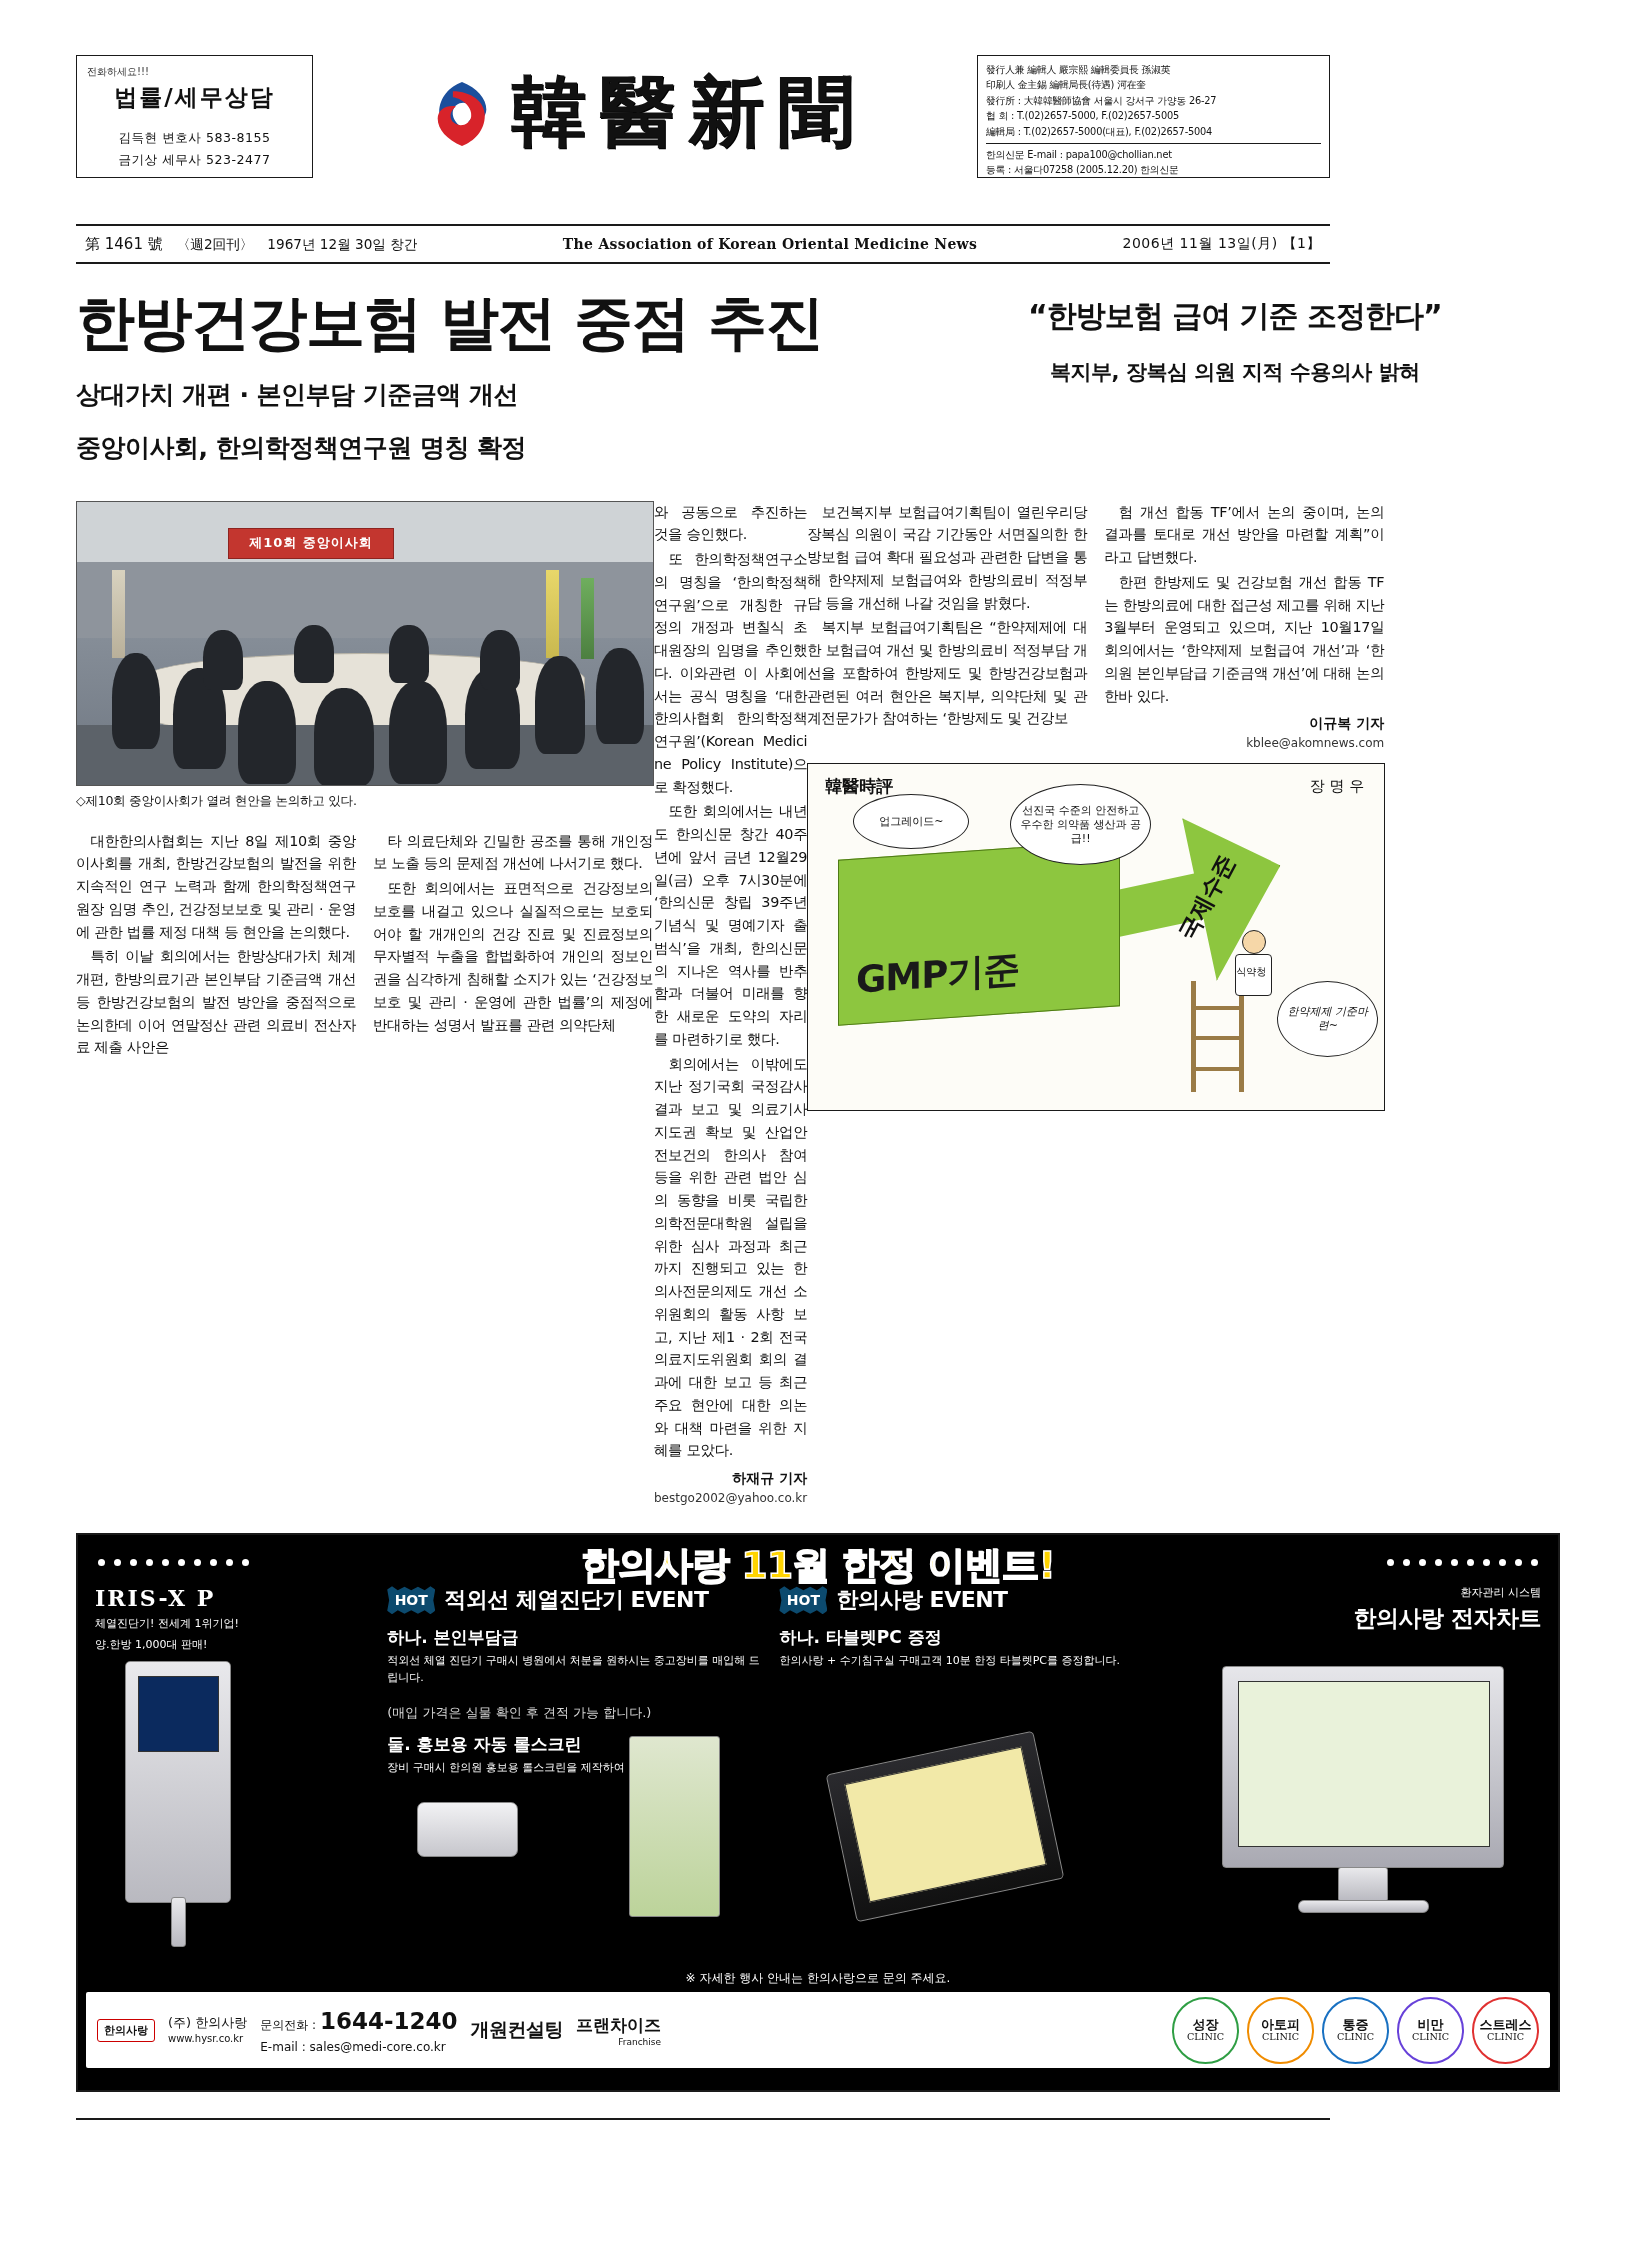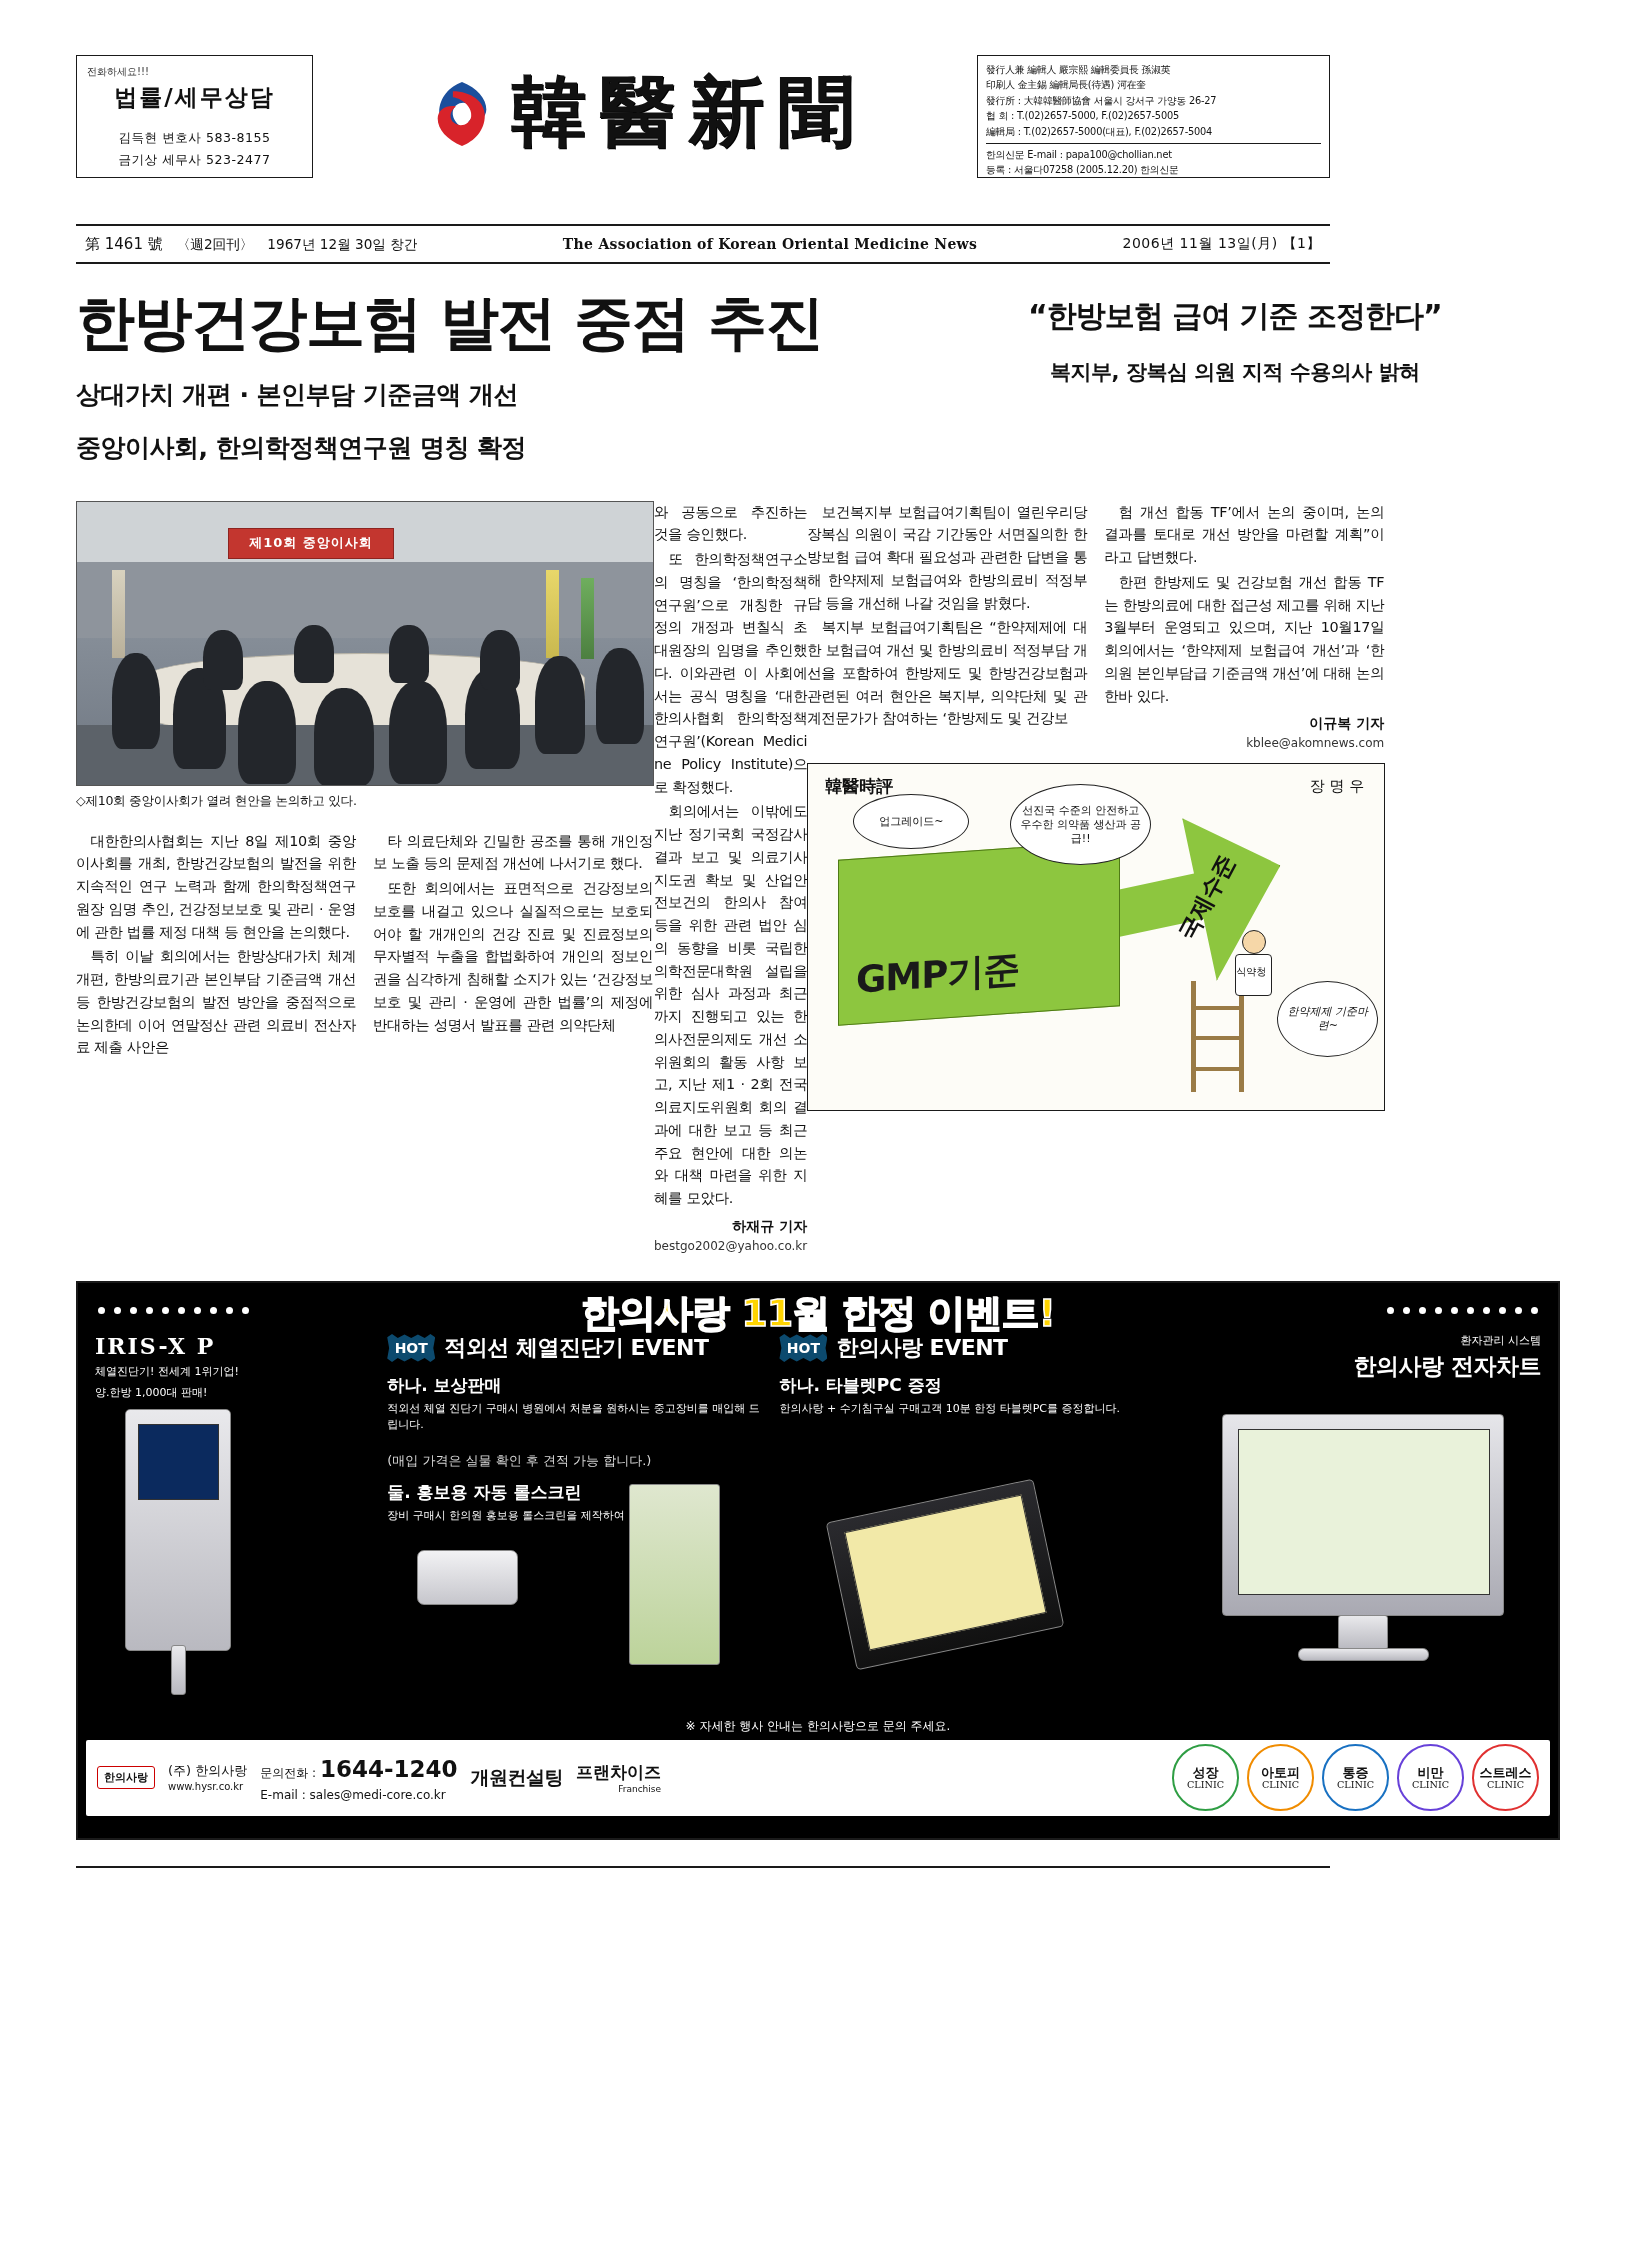--- a/index.html
+++ b/index.html
@@ -377,20 +377,21 @@
           <p>또한 회의에서는 표면적으로 건강정보의 보호를 내걸고 있으나 실질적으로는 보호되어야 할 개개인의 건강 진료 및 진료정보의 무자별적 누출을 합법화하여 개인의 정보인권을 심각하게 침해할 소지가 있는 ‘건강정보보호 및 관리 · 운영에 관한 법률’의 제정에 반대하는 성명서 발표를 관련 의약단체</p>
         </div>
       </div>
     </div>
 
     <div class="colgap"></div>
 
     <div class="col">
       <p class="noind">와 공동으로 추진하는 것을 승인했다.</p>
       <p>또 한의학정책연구소의 명칭을 ‘한의학정책연구원’으로 개칭한 규정의 개정과 변칠식 초대원장의 임명을 추인했다. 이와관련 이 사회에서는 공식 명칭을 ‘대한한의사협회 한의학정책연구원’(Korean Medicine Policy Institute)으로 확정했다.</p>
+      <p>또한 회의에서는 내년도 한의신문 창간 40주년에 앞서 금년 12월29일(금) 오후 7시30분에 ‘한의신문 창립 39주년 기념식 및 명예기자 출범식’을 개최, 한의신문의 지나온 역사를 반추함과 더불어 미래를 향한 새로운 도약의 자리를 마련하기로 했다.</p>
       <p>회의에서는 이밖에도 지난 정기국회 국정감사 결과 보고 및 의료기사지도권 확보 및 산업안전보건의 한의사 참여 등을 위한 관련 법안 심의 동향을 비롯 국립한의학전문대학원 설립을 위한 심사 과정과 최근까지 진행되고 있는 한의사전문의제도 개선 소위원회의 활동 사항 보고, 지난 제1 · 2회 전국의료지도위원회 회의 결과에 대한 보고 등 최근 주요 현안에 대한 의논와 대책 마련을 위한 지혜를 모았다.</p>
       <p></p>
       <div class="byline">하재규 기자</div>
       <div class="byline-mail">bestgo2002@yahoo.co.kr</div>
     </div>
 
     <div class="colgap"></div>
 
     <div>
       <div style="display:flex;">
@@ -471,21 +472,21 @@
         <div class="device" style="left:30px; top:76px; width:106px; height:242px; border-radius:5px;"></div>
         <div class="screen" style="left:43px; top:91px; width:81px; height:76px; background:#0b2a5e;"></div>
         <div class="device" style="left:76px; top:312px; width:15px; height:50px;"></div>
       </div>
 
       <div class="ad-col adc2">
         <div style="display:flex; align-items:center; gap:9px;">
           <span class="hot">HOT</span>
           <span class="ad-h">적외선 체열진단기 EVENT</span>
         </div>
-        <div class="ad-sec">하나. 보상판매</div>
+        <div class="ad-sec">하나. 본인부담급</div>
         <div class="ad-txt">적외선 체열 진단기 구매시 병원에서 처분을 원하시는 중고장비를 매입해 드립니다.</div>
         <div class="ad-note">(매입 가격은 실물 확인 후 견적 가능 합니다.)</div>
         <div class="ad-sec">둘. 홍보용 자동 롤스크린</div>
         <div class="ad-txt">장비 구매시 한의원 홍보용 롤스크린을 제작하여 드립니다.</div>
         <div class="device" style="left:242px; top:151px; width:91px; height:181px; background:linear-gradient(#dfe7cf,#bcd39a);"></div>
         <div class="device" style="left:30px; top:217px; width:101px; height:55px; border-radius:7px; background:linear-gradient(#f2f2f4,#c6c6cc);"></div>
       </div>
 
       <div class="ad-col adc3">
         <div style="display:flex; align-items:center; gap:9px;">

